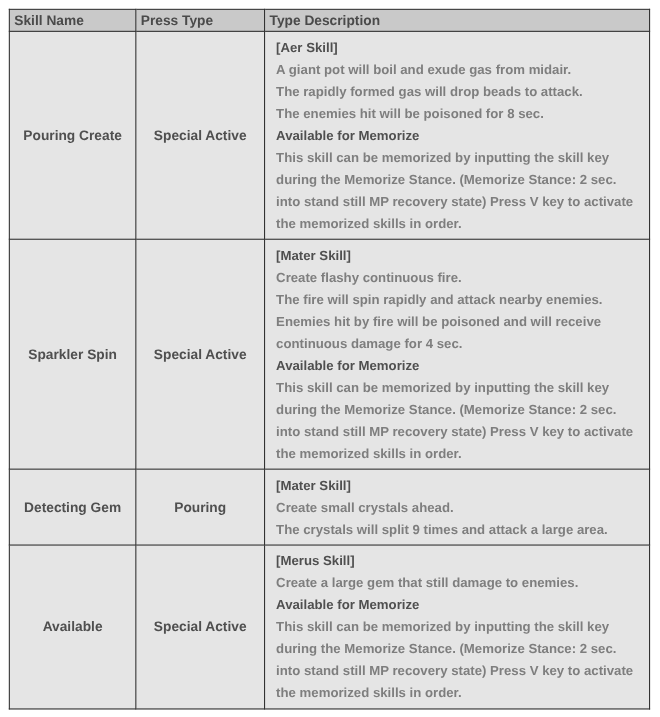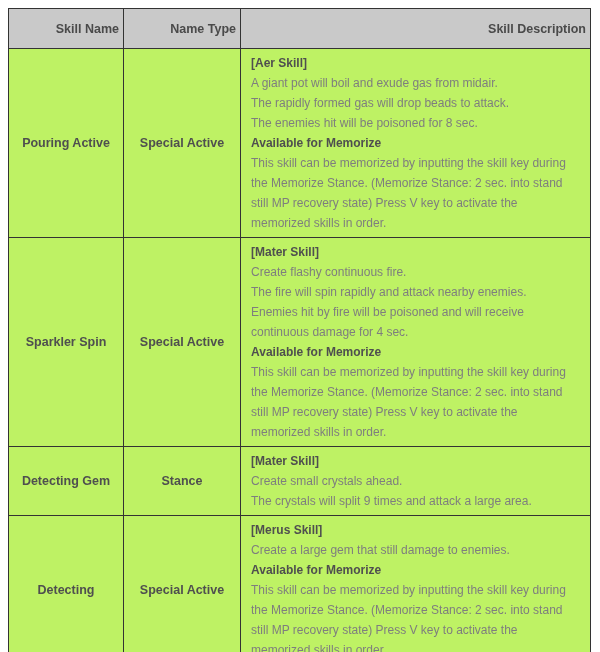--- a/index.html
+++ b/index.html
@@ -18,74 +18,74 @@
   }
   .wrap{padding:8px;}
   table{
     border-collapse:collapse;
     table-layout:fixed;
     width:582px;
   }
   col.c1{width:115px;}
   col.c2{width:117px;}
   col.c3{width:350px;}
-  th,td{border:1px solid var(--border);background:#bef264;}
+  th,td{border:1px solid var(--border);background:#e5e5e5;}
   th{
     background:var(--header-bg);
     color:var(--header-text);
     font-size:12.5px;
     font-weight:bold;
-    height:40px;
+    height:20px;
     padding:2px 4px;
-    text-align:right;
+    text-align:left;
   }
   td.name-cell,td.type-cell{
     text-align:center;
     vertical-align:middle;
     font-weight:bold;
     color:var(--strong-text);
     font-size:12.5px;
     padding:4px;
   }
   td.desc-cell{
     vertical-align:middle;
     padding:4px 10px;
   }
   td.desc-cell p{
     margin:0;
     font-size:12px;
     line-height:20px;
     color:var(--body-text);
-    font-weight:normal;
+    font-weight:bold;
   }
   td.desc-cell p.bold{
     font-weight:bold;
     color:var(--strong-text);
   }
 </style>
 </head>
 <body>
 
 <div class="wrap">
   <table>
     <colgroup>
       <col class="c1">
       <col class="c2">
       <col class="c3">
     </colgroup>
     <thead>
       <tr>
         <th>Skill Name</th>
-        <th>Name Type</th>
-        <th>Skill Description</th>
+        <th>Press Type</th>
+        <th>Type Description</th>
       </tr>
     </thead>
     <tbody>
         <tr>
-          <td class="name-cell">Pouring Active</td>
+          <td class="name-cell">Pouring Create</td>
           <td class="type-cell">Special Active</td>
           <td class="desc-cell">
             <p class="bold">[Aer Skill]</p>
             <p>A giant pot will boil and exude gas from midair.</p>
             <p>The rapidly formed gas will drop beads to attack.</p>
             <p>The enemies hit will be poisoned for 8 sec.</p>
             <p class="bold">Available for Memorize</p>
             <p>This skill can be memorized by inputting the skill key during the Memorize Stance. (Memorize Stance: 2 sec. into stand still MP recovery state) Press V key to activate the memorized skills in order.</p>
           </td>
         </tr>
@@ -96,29 +96,29 @@
             <p class="bold">[Mater Skill]</p>
             <p>Create flashy continuous fire.</p>
             <p>The fire will spin rapidly and attack nearby enemies.</p>
             <p>Enemies hit by fire will be poisoned and will receive continuous damage for 4 sec.</p>
             <p class="bold">Available for Memorize</p>
             <p>This skill can be memorized by inputting the skill key during the Memorize Stance. (Memorize Stance: 2 sec. into stand still MP recovery state) Press V key to activate the memorized skills in order.</p>
           </td>
         </tr>
         <tr>
           <td class="name-cell">Detecting Gem</td>
-          <td class="type-cell">Stance</td>
+          <td class="type-cell">Pouring</td>
           <td class="desc-cell">
             <p class="bold">[Mater Skill]</p>
             <p>Create small crystals ahead.</p>
             <p>The crystals will split 9 times and attack a large area.</p>
           </td>
         </tr>
         <tr>
-          <td class="name-cell">Detecting</td>
+          <td class="name-cell">Available</td>
           <td class="type-cell">Special Active</td>
           <td class="desc-cell">
             <p class="bold">[Merus Skill]</p>
             <p>Create a large gem that still damage to enemies.</p>
             <p class="bold">Available for Memorize</p>
             <p>This skill can be memorized by inputting the skill key during the Memorize Stance. (Memorize Stance: 2 sec. into stand still MP recovery state) Press V key to activate the memorized skills in order.</p>
           </td>
         </tr>
       </tbody>
   </table>

